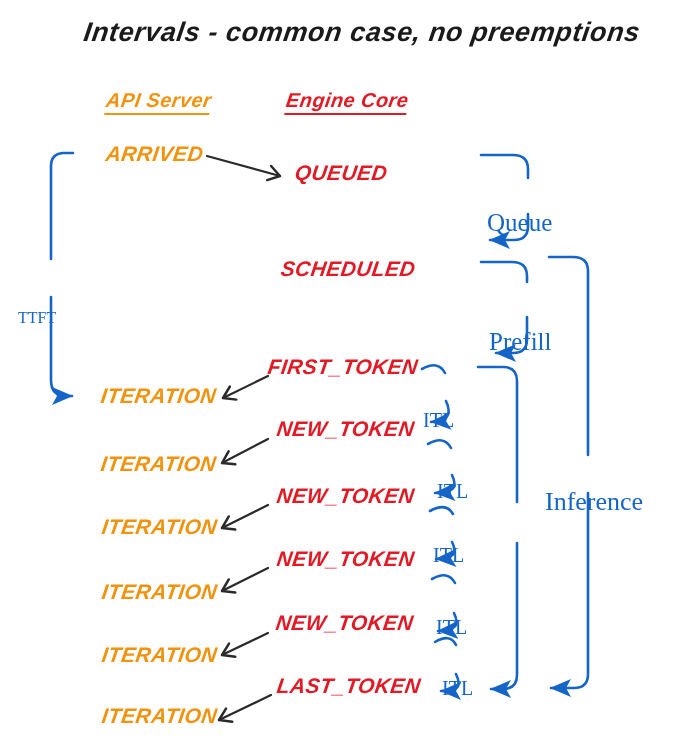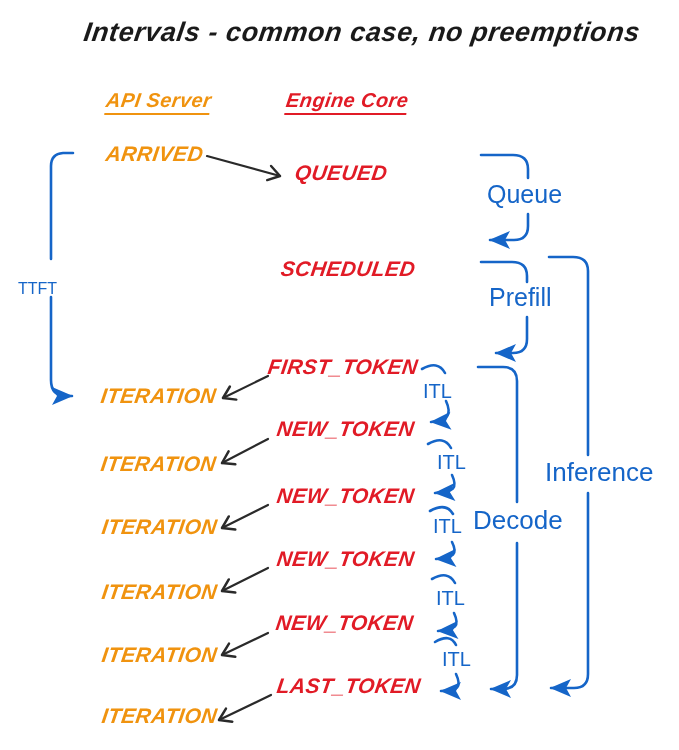--- a/index.html
+++ b/index.html
@@ -18,21 +18,22 @@
     position:absolute;font-style:italic;font-weight:bold;letter-spacing:.4px;
     transform:skewX(-8deg);white-space:nowrap;line-height:1.1;
   }
   .title{color:#1a1a1a;font-size:27px;letter-spacing:.6px;}
   .api{color:var(--api);}
   .eng{color:var(--eng);}
   .hdr{font-size:20px;border-bottom:2px solid currentColor;padding-bottom:2px;}
   .ev{font-size:21px;}
   .blue-lbl{
     position:absolute;color:var(--blue);white-space:nowrap;line-height:1.05;
-    font-family:Liberation Sans, sans-serif;
+    font-family:Liberation Serif, serif;
+    margin-top:29px;
   }
 </style>
 </head>
 <body>
 
 <div class="stage">
 
   <svg width="679" height="750" viewBox="0 0 679 750">
     <defs>
       <marker id="ab" viewBox="-9 -10 24 20" refX="12" refY="0" markerWidth="24" markerHeight="20" orient="auto" markerUnits="userSpaceOnUse">
@@ -109,22 +110,21 @@
   <div class="hand eng ev" style="left:281px;top:257px">SCHEDULED</div>
   <div class="hand eng ev" style="left:268px;top:355px">FIRST_TOKEN</div>
   <div class="hand eng ev" style="left:277px;top:417px">NEW_TOKEN</div>
   <div class="hand eng ev" style="left:277px;top:484px">NEW_TOKEN</div>
   <div class="hand eng ev" style="left:277px;top:547px">NEW_TOKEN</div>
   <div class="hand eng ev" style="left:276px;top:611px">NEW_TOKEN</div>
   <div class="hand eng ev" style="left:277px;top:674px">LAST_TOKEN</div>
 
   <div class="blue-lbl" style="left:18px;top:281px;font-size:16px">TTFT</div>
   <div class="blue-lbl" style="left:487px;top:181px;font-size:25px">Queue</div>
-  <div class="blue-lbl" style="left:489px;top:284px;font-size:25px">Prefill</div>
+  <div class="blue-lbl" style="left:489px;top:300px;font-size:25px">Prefill</div>
   <div class="blue-lbl" style="left:545px;top:459px;font-size:26px">Inference</div>
-  <div class="blue-lbl" style="left:473px;top:507px;font-size:26px">Decode</div>
   <div class="blue-lbl" style="left:423px;top:381px;font-size:20px">ITL</div>
   <div class="blue-lbl" style="left:437px;top:452px;font-size:20px">ITL</div>
   <div class="blue-lbl" style="left:433px;top:516px;font-size:20px">ITL</div>
   <div class="blue-lbl" style="left:436px;top:588px;font-size:20px">ITL</div>
   <div class="blue-lbl" style="left:442px;top:649px;font-size:20px">ITL</div>
 
 </div>
 
 </body></html>

